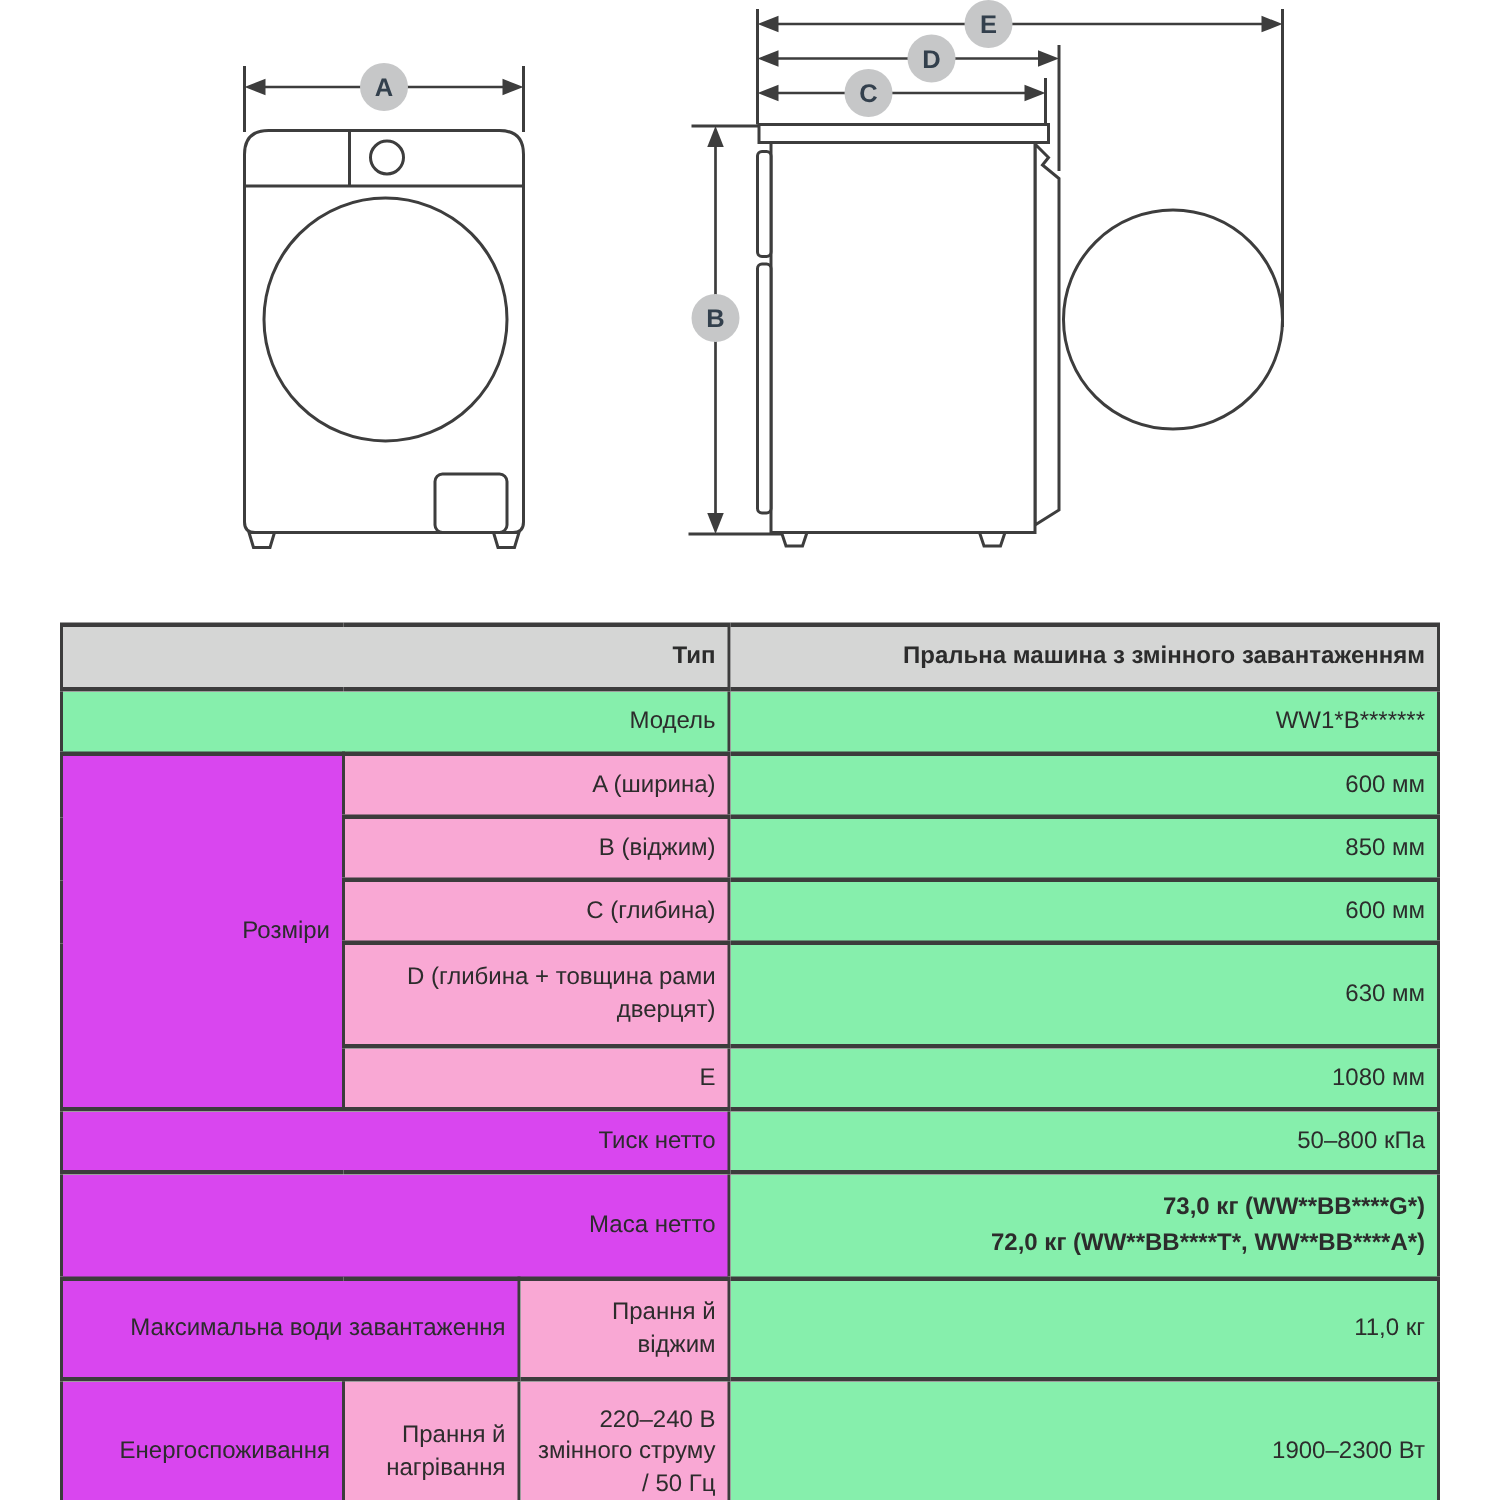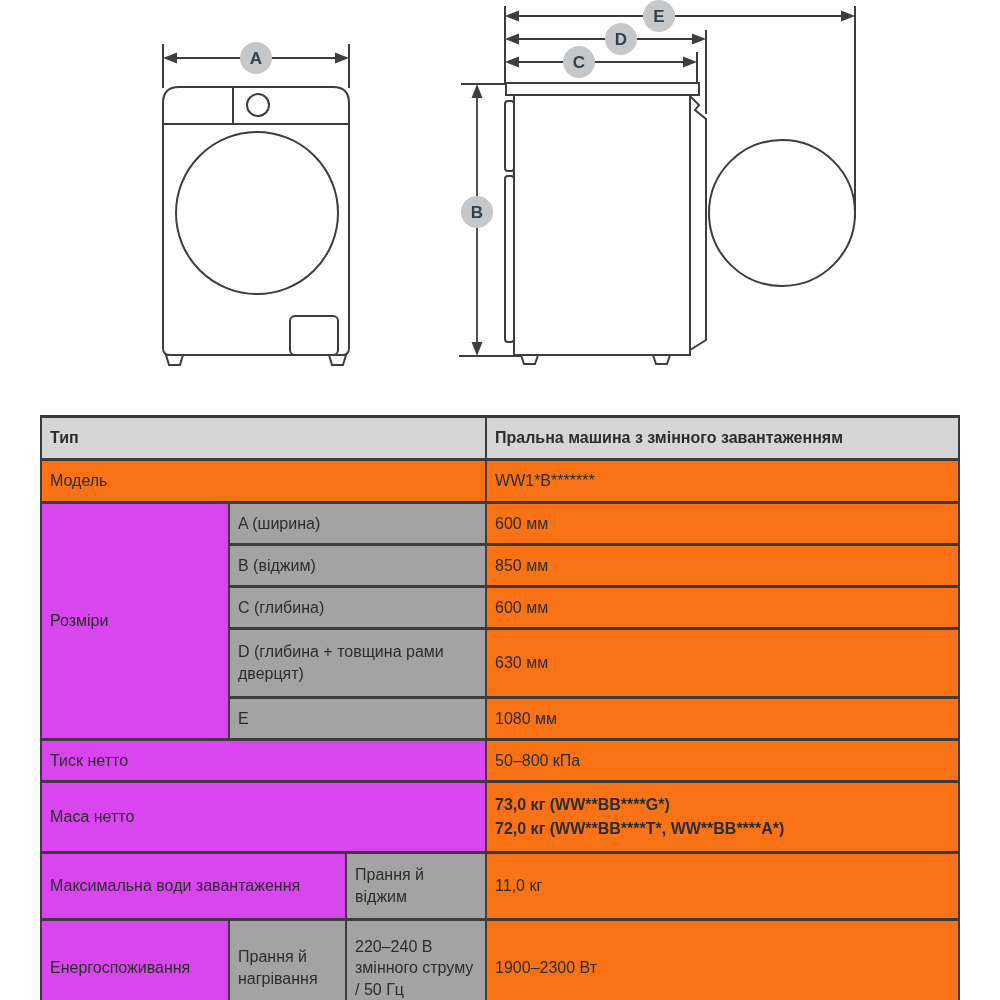--- a/index.html
+++ b/index.html
@@ -40,29 +40,29 @@
     border-collapse: collapse;
     table-layout: fixed;
     width: 918px;
     font-size: 16px;
     line-height: 1.35;
   }
   table.spec td {
     border: 2px solid #3c3c3c;
     border-top-width: 3px;
     border-bottom-width: 3px;
-    text-align: left;
+    text-align: right;
     vertical-align: middle;
     padding: 3px 8px;
     overflow: hidden;
   }
   td.hd { background: #d5d6d5; font-weight: bold; }
   td.lb { background: #d946ef; }
-  td.sb { background: #a3a3a3; }
-  td.vl { background: #f97316; }
+  td.sb { background: #f9a8d4; }
+  td.vl { background: #86efac; }
   .twoline div { padding: 1px 0; font-weight: bold; }
 </style>
 </head>
 <body>
 
 <div id="page">
 
   <svg id="diagrams" width="1000" height="400" viewBox="0 0 1000 400">
 
     <g stroke="#3d3d3d" stroke-width="2" fill="none">

